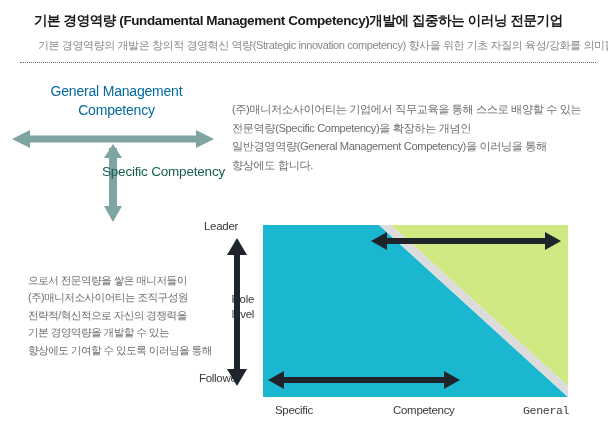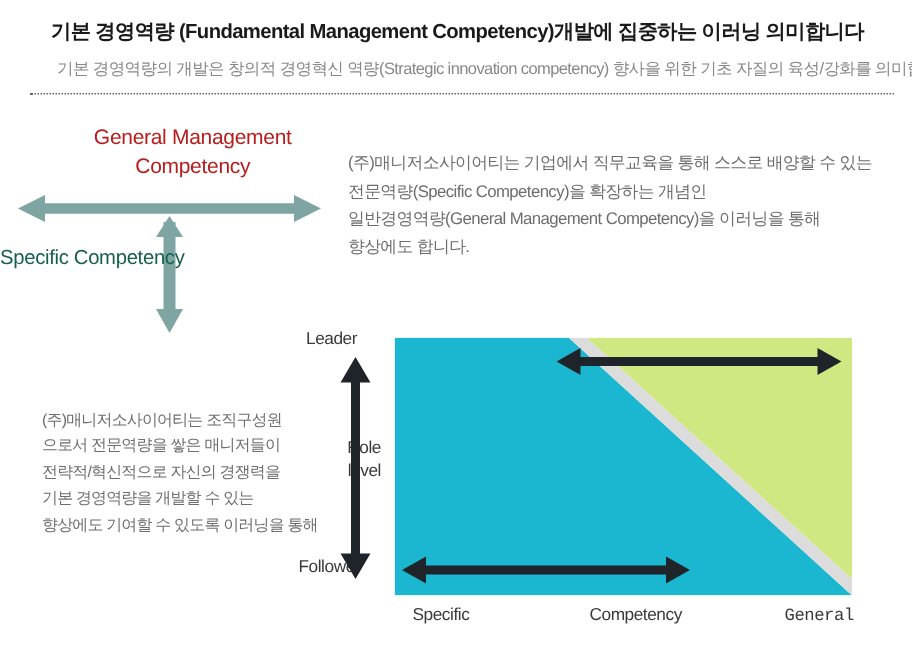--- a/index.html
+++ b/index.html
@@ -51,33 +51,33 @@
 
   
   #concept-diagram {
     position: absolute;
     left: 0; top: 72px;
     width: 225px;
     height: 150px;
   }
   #gmc-label {
     position: absolute;
-    left: 16px; top: 10px;
+    left: 4px; top: 10px;
     width: 225px;
     text-align: center;
     font-size: 14px;
     line-height: 19px;
-    color: #b91c1c;
+    color: #0369a1;
     letter-spacing: -0.2px;
   }
   #sc-label {
     position: absolute;
     left: 0; top: 92px;
     width: 225px;
-    text-align: left;
+    text-align: right;
     font-size: 13.5px;
     color: #16614e;
     letter-spacing: -0.2px;
   }
   #horizontal-arrow {
     position: absolute;
     left: 12px; top: 56px;
     width: 202px;
     height: 22px;
   }
@@ -177,21 +177,21 @@
     position: absolute;
     left: 72px; top: 155px;
     width: 192px;
     height: 22px;
   }
 </style>
 </head>
 <body>
 
 <div id="header">
-  <div id="header-title">기본 경영역량 (Fundamental Management Competency)개발에 집중하는 이러닝 의미합니다</div>
+  <div id="header-title">기본 경영역량 (Fundamental Management Competency)개발에 집중하는 이러닝 전문기업</div>
   <div id="header-subtitle">기본 경영역량의 개발은 창의적 경영혁신 역량(Strategic innovation competency) 향사을 위한 기초 자질의 육성/강화를 의미합니다.</div>
   <div id="header-divider"></div>
 </div>
 
 <div id="concept-diagram">
 
   <div id="gmc-label">
     <div>General Management</div>
     <div>Competency</div>
   </div>
@@ -212,22 +212,22 @@
 </div>
 
 <div id="intro-paragraph">
   <div>(주)매니저소사이어티는 기업에서 직무교육을 통해 스스로 배양할 수 있는</div>
   <div>전문역량(Specific Competency)을 확장하는 개념인</div>
   <div>일반경영역량(General Management Competency)을 이러닝을 통해</div>
   <div>향상에도 합니다.</div>
 </div>
 
 <div id="detail-paragraph">
+  <div>으로서 전문역량을 쌓은 매니저들이</div>
   <div>(주)매니저소사이어티는 조직구성원</div>
-  <div>으로서 전문역량을 쌓은 매니저들이</div>
   <div>전략적/혁신적으로 자신의 경쟁력을</div>
   <div>기본 경영역량을 개발할 수 있는</div>
   <div>향상에도 기여할 수 있도록 이러닝을 통해</div>
 </div>
 
 <div id="chart">
 
   <div class="axis-cap" id="y-label-top">Leader</div>
   <div class="axis-cap" id="y-label-bottom">Follower</div>
 

